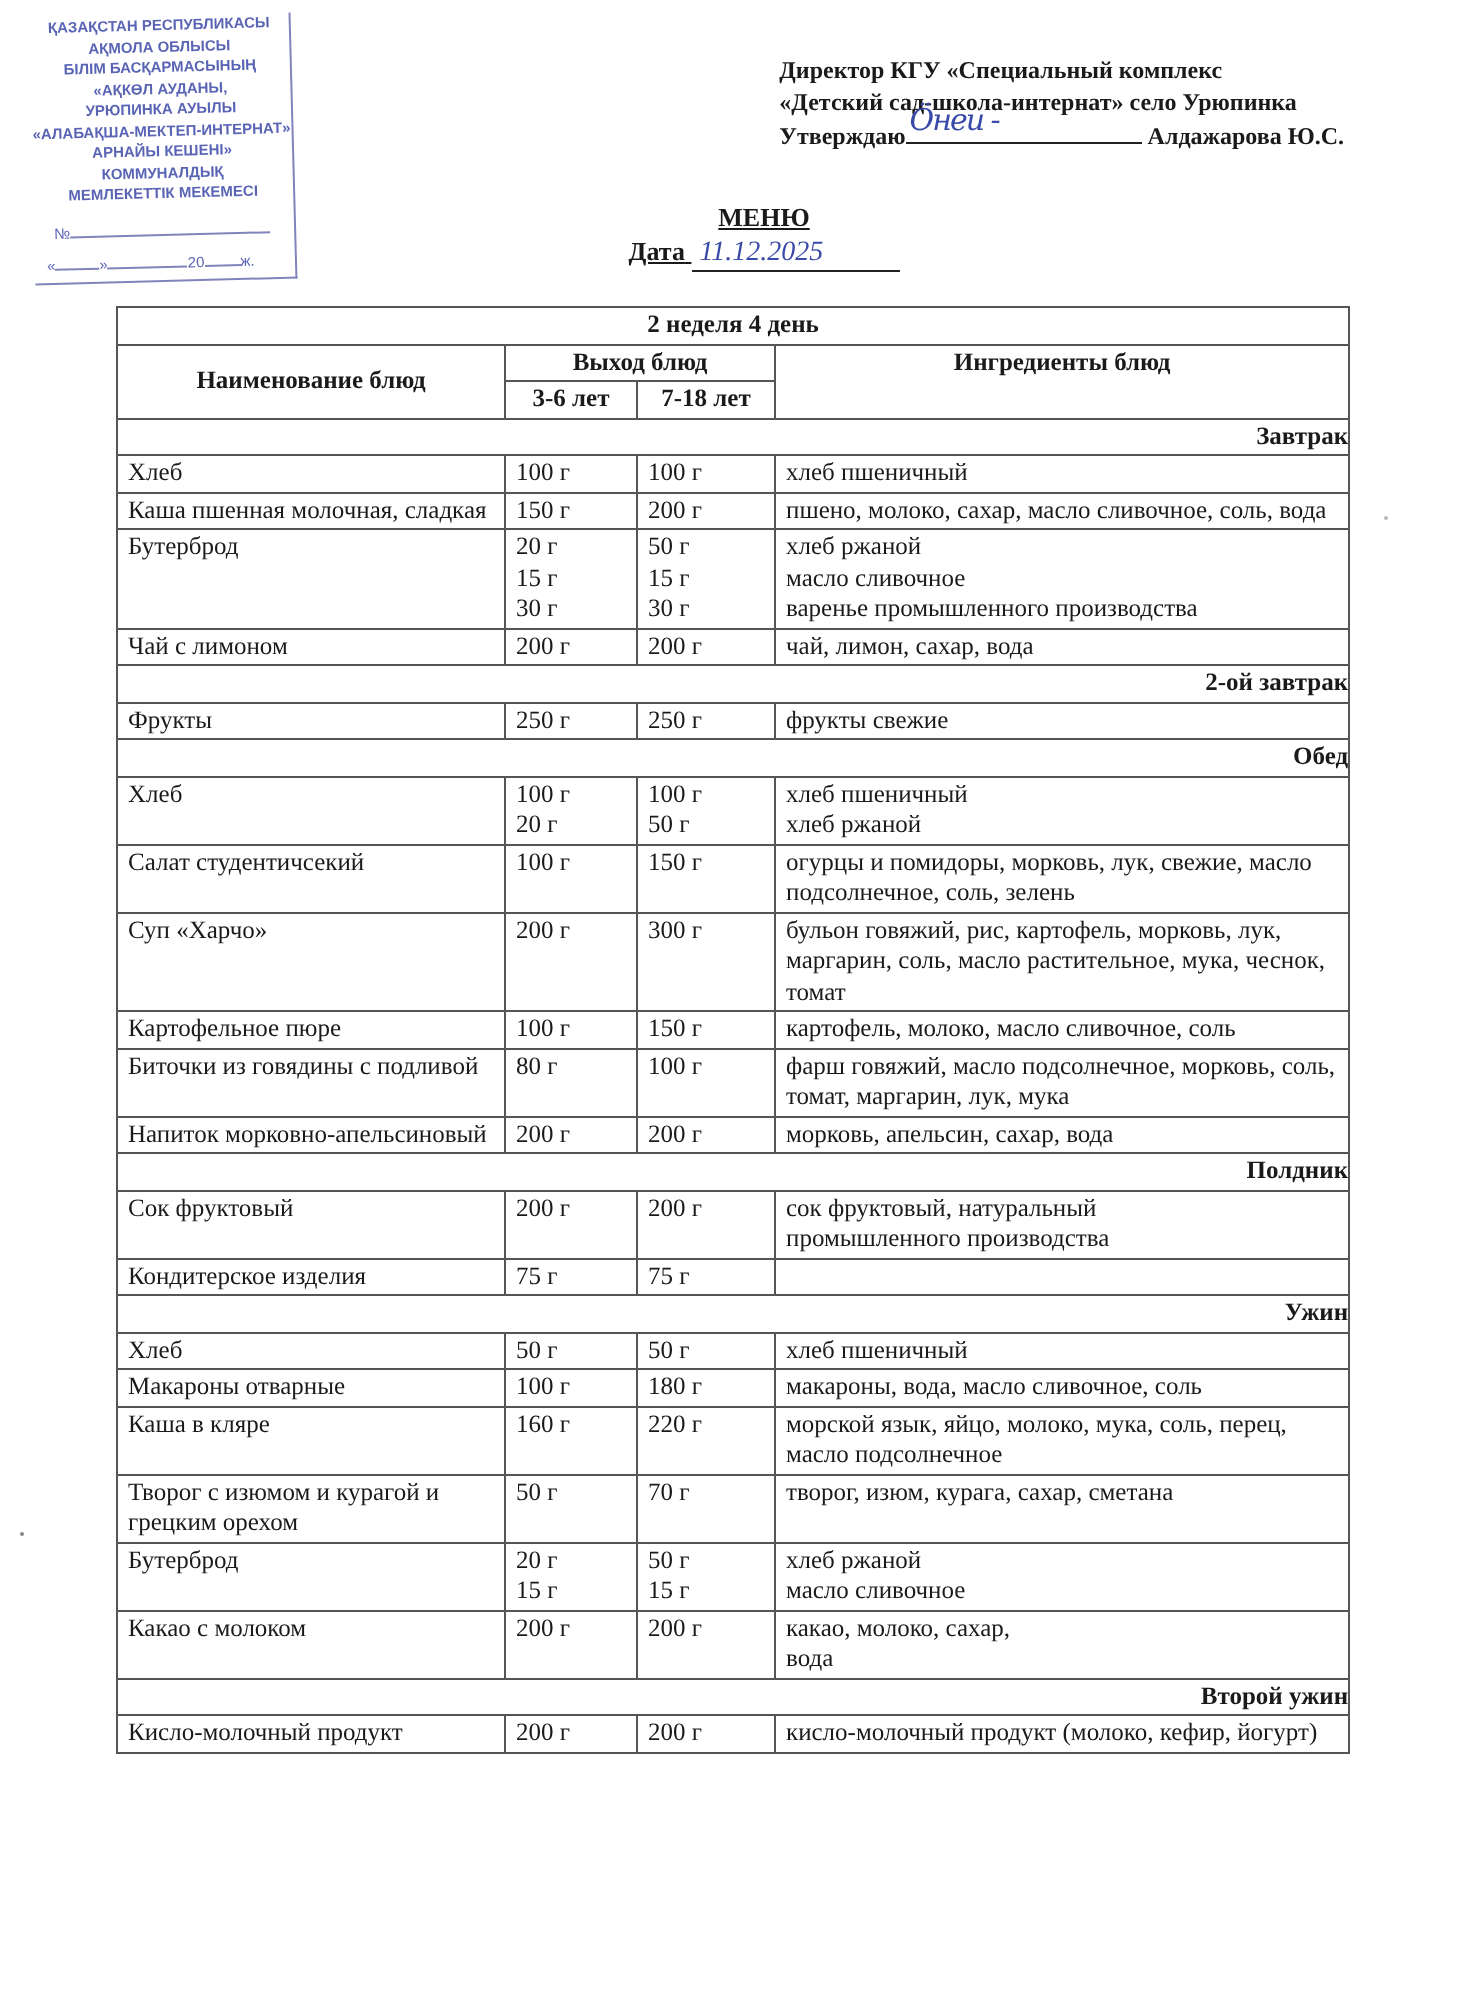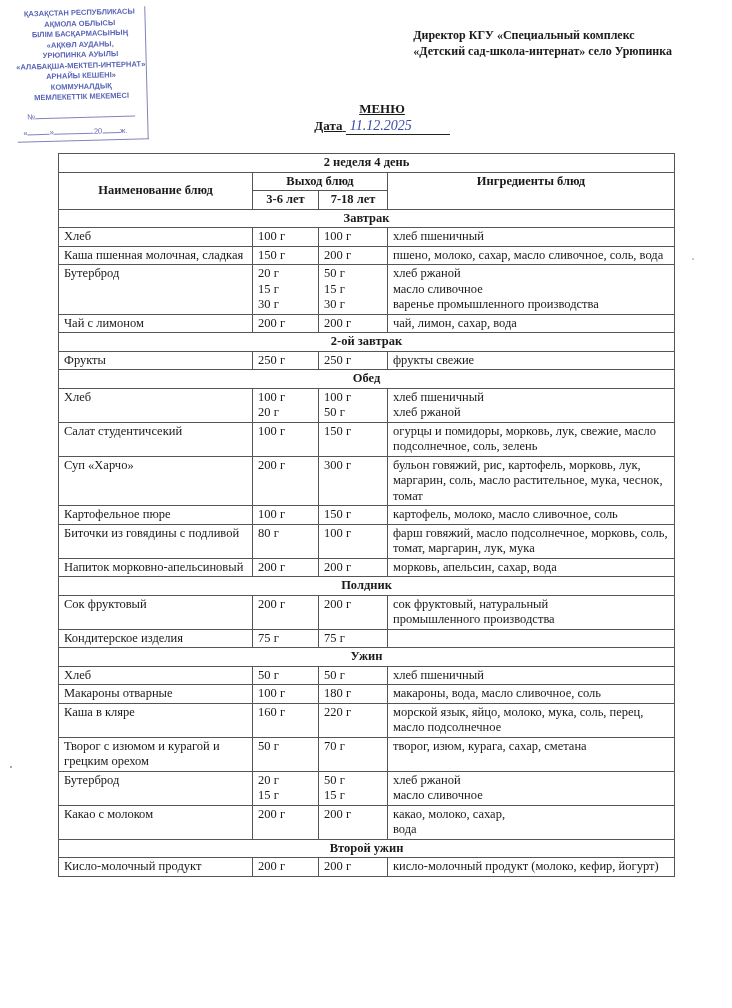--- a/index.html
+++ b/index.html
@@ -43,21 +43,21 @@
     }
 
     table.menu {
       position: absolute; left: 58px; top: 153px; width: 616px;
       border-collapse: collapse; font-size: 12.5px; line-height: 15.5px; table-layout: fixed;
     }
     table.menu td, table.menu th {
       border: 1px solid #555; padding: 1px 5px 1px 5px; vertical-align: top; text-align: left; font-weight: normal;
     }
     table.menu th { font-weight: bold; text-align: center; vertical-align: middle; }
-    table.menu td.section { font-weight: bold; text-align: center; padding: 1px 0; }
+    table.menu td.section { font-weight: bold; text-align: right; padding: 1px 0; }
     table.menu td.qty { white-space: nowrap; margin-left: 43px; }
     .lines span { display: block; }
     .noise { position: absolute; width: 2px; height: 2px; background: #888; border-radius: 50%; }
   </style>
 </head>
 <body>
 
 <div class="stamp">
   <div class="stamp-lines">
     <span class="stamp-line">ҚАЗАҚСТАН РЕСПУБЛИКАСЫ</span>
@@ -74,20 +74,24 @@
     <span>№</span><span class="rule"></span>
   </div>
   <div class="stamp-date">
     <span>«</span><span class="rule" style="width:22px"></span><span>»</span><span class="rule" style="width:40px"></span><span>20</span><span class="rule" style="width:18px"></span><span>ж.</span>
   </div>
 </div>
 
 <div class="approval">
   <div>Директор КГУ «Специальный комплекс</div>
   <div>«Детский сад-школа-интернат» село Урюпинка</div>
+  <div class="sign-row">
+    <span>Утверждаю</span><span class="sign-line"><span class="signature">Ӧнеи -</span></span>
+    <span>Алдажарова Ю.С.</span>
+  </div>
 </div>
 
 <div class="title-block">
   <div class="menu-title">МЕНЮ</div>
   <div class="date-row">
     <span>Дата</span>
     <span class="date-value">11.12.2025</span>
   </div>
 </div>
 

